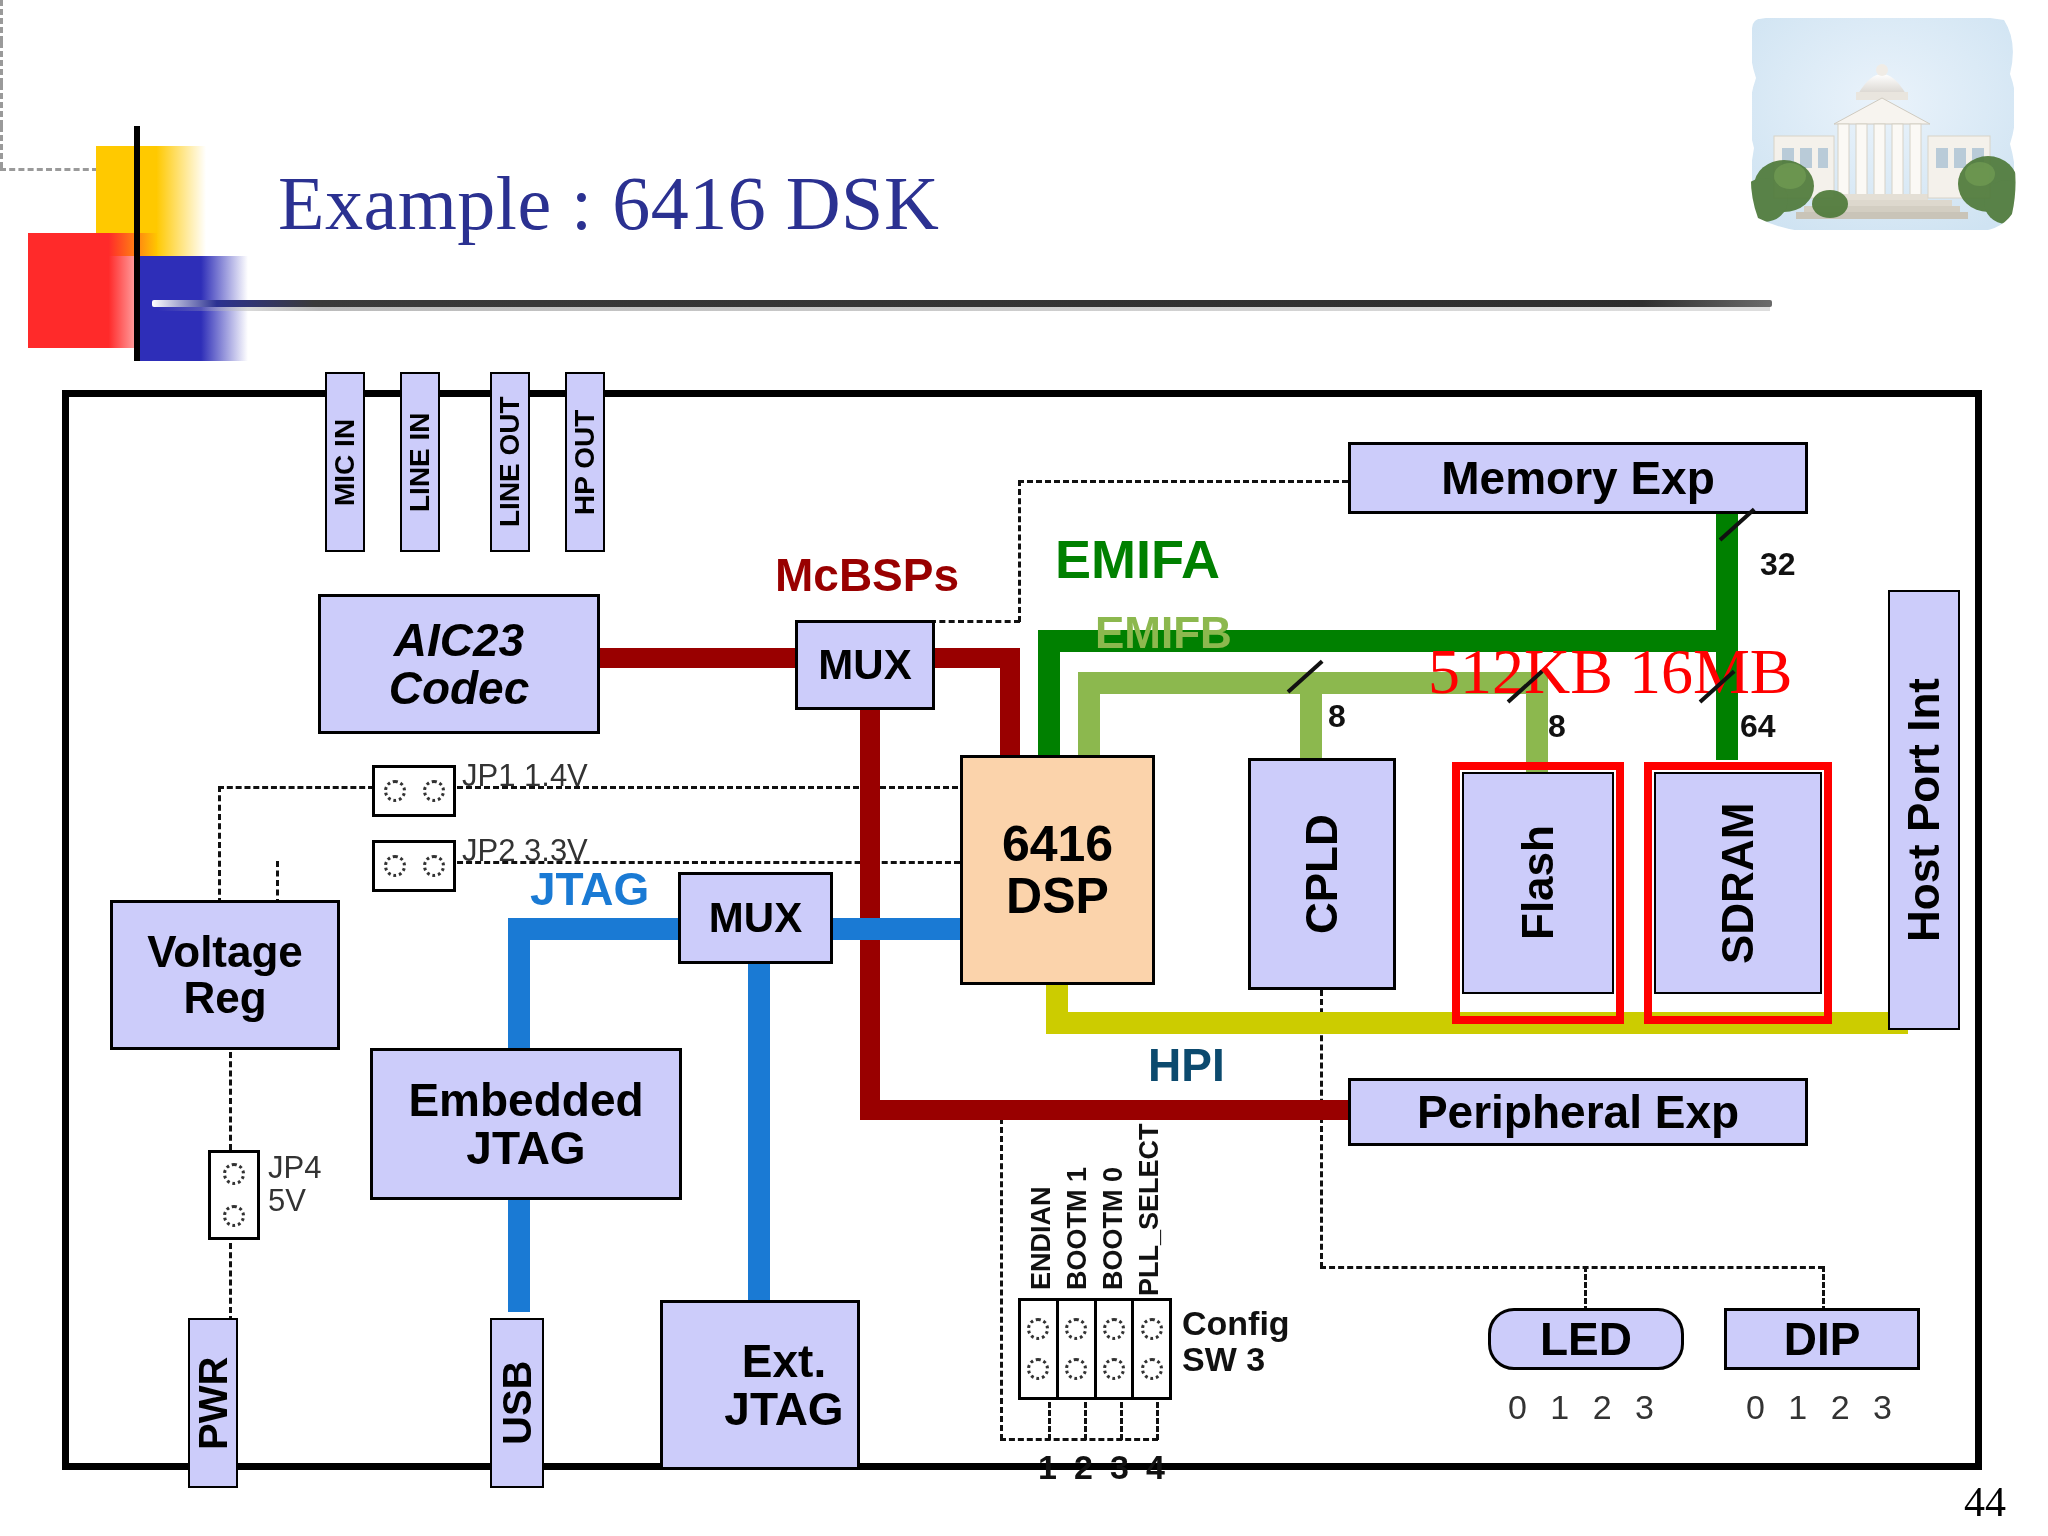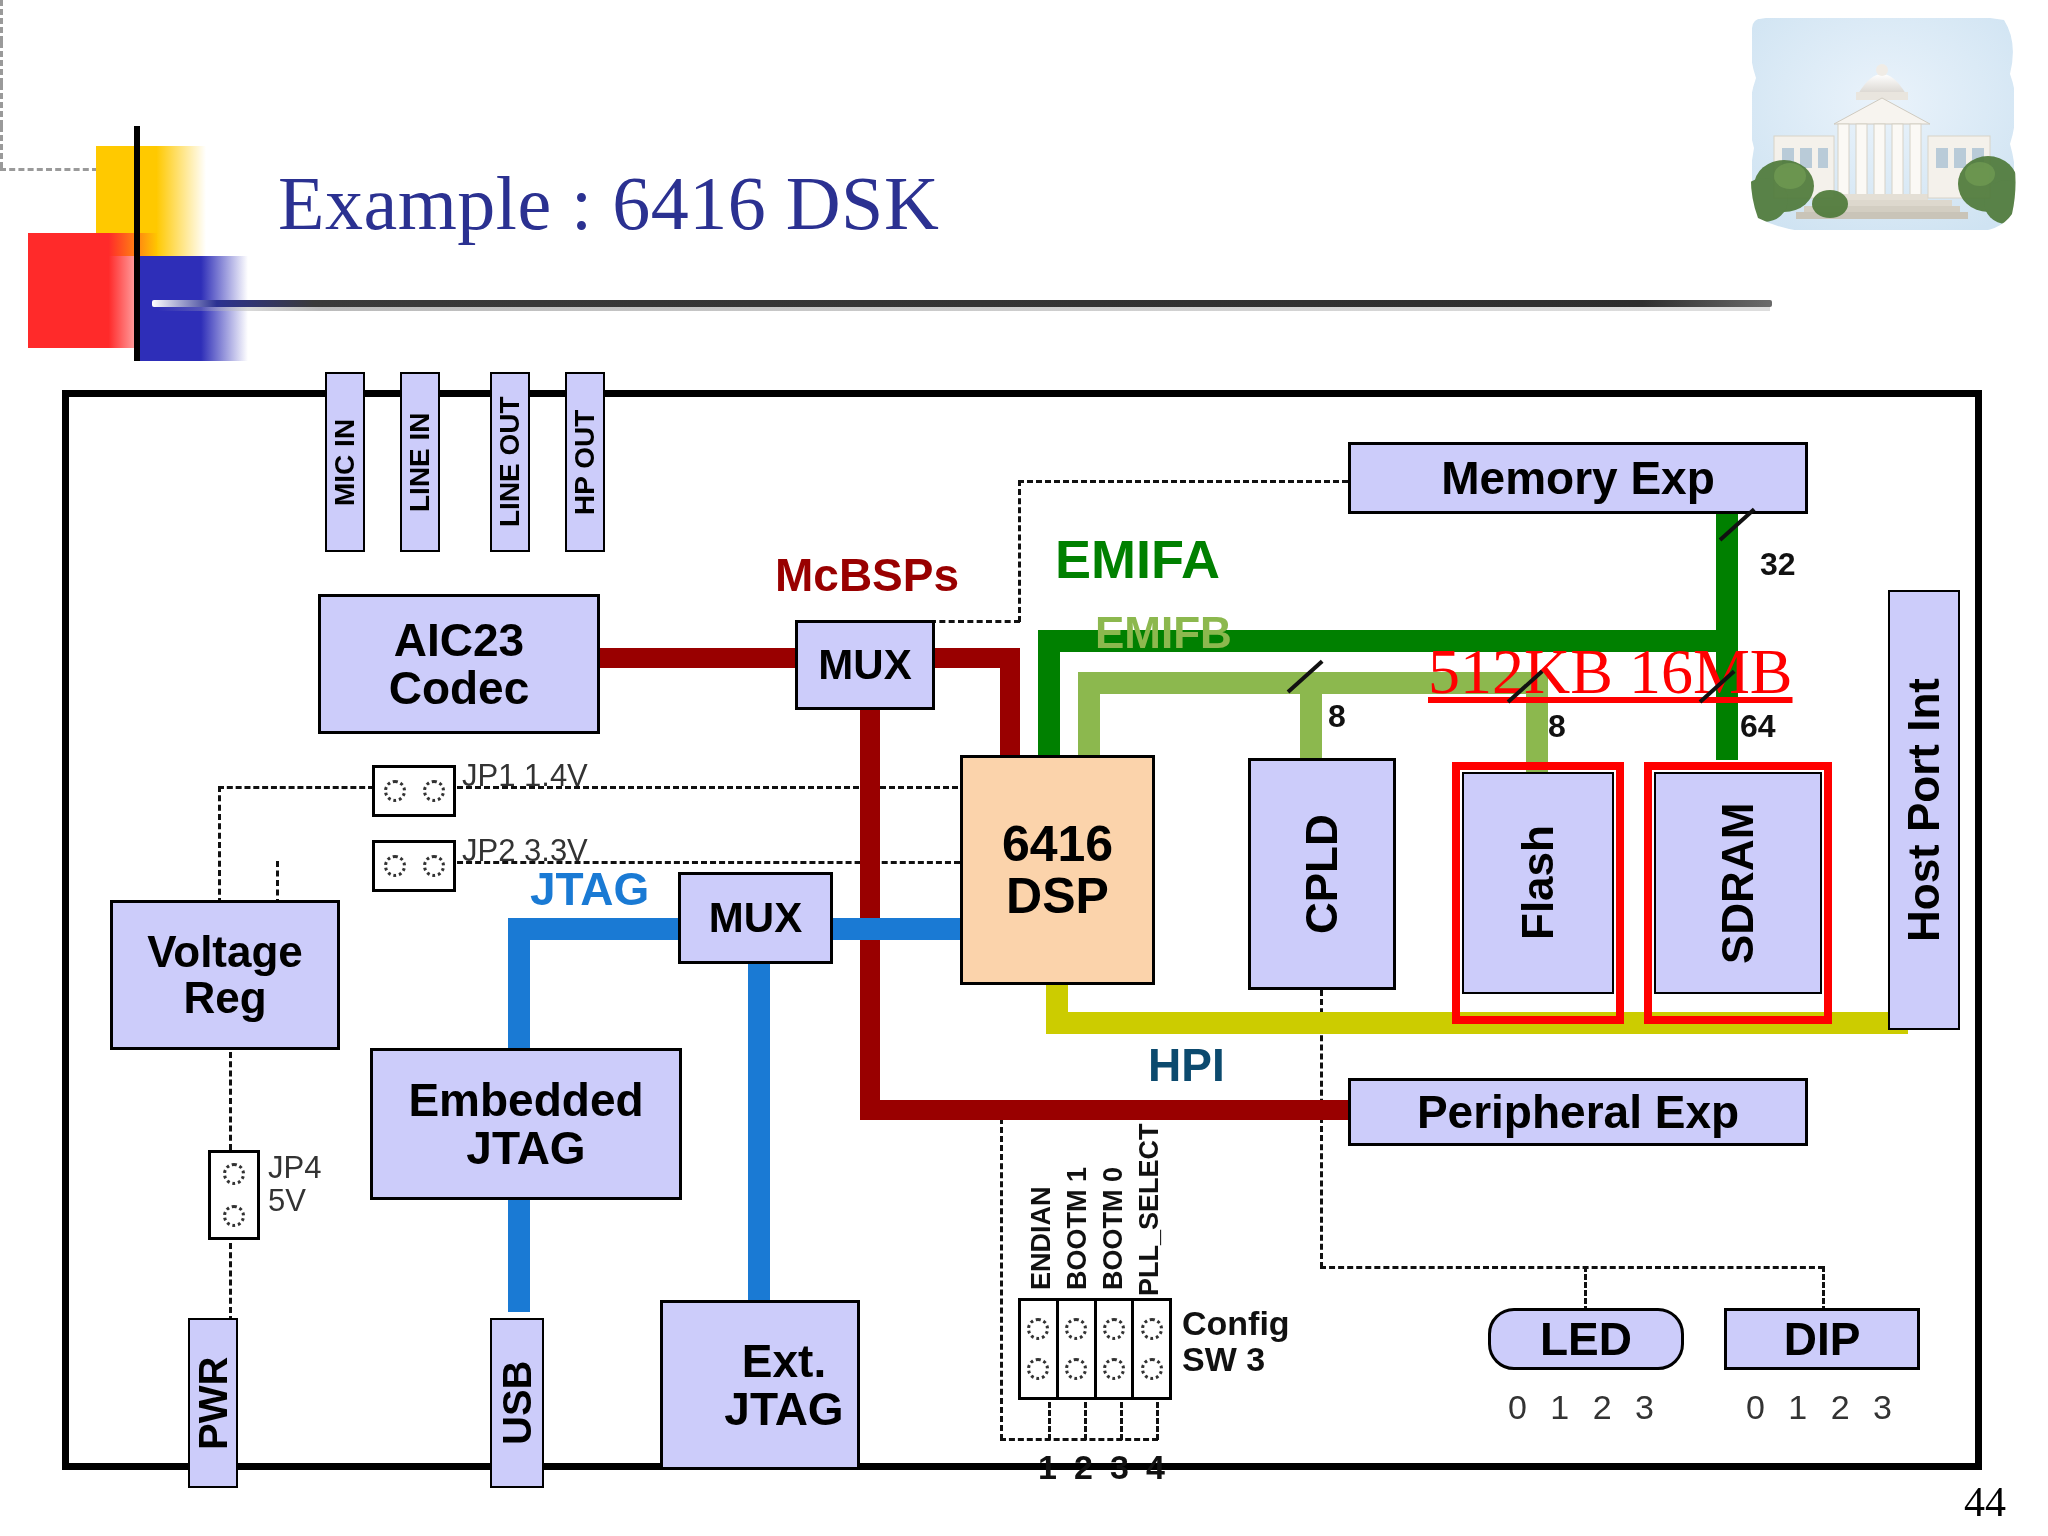--- a/index.html
+++ b/index.html
@@ -69,21 +69,21 @@
   #swbank .cell{flex:1;border-right:3px solid #000;display:flex;
      flex-direction:column;align-items:center;justify-content:space-evenly;}
   #swbank .cell:last-child{border-right:none;}
   .swlab{position:absolute;font-size:27px;font-weight:bold;color:#111;
      writing-mode:vertical-rl;transform:rotate(180deg);white-space:nowrap;z-index:7;}
   .swnum{position:absolute;font-size:34px;font-weight:bold;color:#111;z-index:7;}
 
   
   .hilite{position:absolute;border:8px solid #FF0000;box-sizing:border-box;z-index:5;}
   #redtext{position:absolute;left:1428px;top:635px;font-family:"Liberation Serif",serif;
-     font-size:64px;color:#FF0000;white-space:nowrap;z-index:8;text-decoration:underline;}
+     font-size:64px;color:#FF0000;white-space:nowrap;z-index:8;}
 
   
   .tick{position:absolute;z-index:8;}
   .tick .slash{position:absolute;width:46px;height:4px;background:#111;
      transform:rotate(-42deg);transform-origin:left center;}
   .tick .num{position:absolute;left:40px;top:8px;font-size:32px;font-weight:bold;color:#111;}
 
   .ledlab{position:absolute;font-size:34px;color:#333;letter-spacing:7px;z-index:7;}
   #pageno{position:absolute;right:42px;top:1478px;font-family:"Liberation Serif",serif;
      font-size:42px;color:#000;}
@@ -178,21 +178,21 @@
 </div>
 <div class="blk vert thin" style="left:565px;top:372px;width:40px;height:180px;font-size:28px;">
   <span>HP OUT</span>
 </div>
 
 <div class="dashg v" style="left:345px;top:552px;height:42px;"></div>
 <div class="dashg v" style="left:420px;top:552px;height:42px;"></div>
 <div class="dashg v" style="left:510px;top:552px;height:42px;"></div>
 <div class="dashg v" style="left:585px;top:552px;height:42px;"></div>
 
-<div class="blk" style="left:318px;top:594px;width:282px;height:140px;font-size:46px;flex-direction:column;">
+<div class="blk" style="left:318px;top:594px;width:282px;height:140px;font-size:46px;flex-direction:column;font-style:italic;">
   <span>AIC23</span>
   <span>Codec</span>
 </div>
 
 <div class="bus" style="left:598px;top:648px;width:200px;height:20px;background:#990000;"></div>
 
 <div class="bus" style="left:930px;top:648px;width:90px;height:20px;background:#990000;"></div>
 <div class="bus" style="left:1000px;top:648px;width:20px;height:110px;background:#990000;"></div>
 
 <div class="bus" style="left:860px;top:690px;width:20px;height:430px;background:#990000;"></div>

